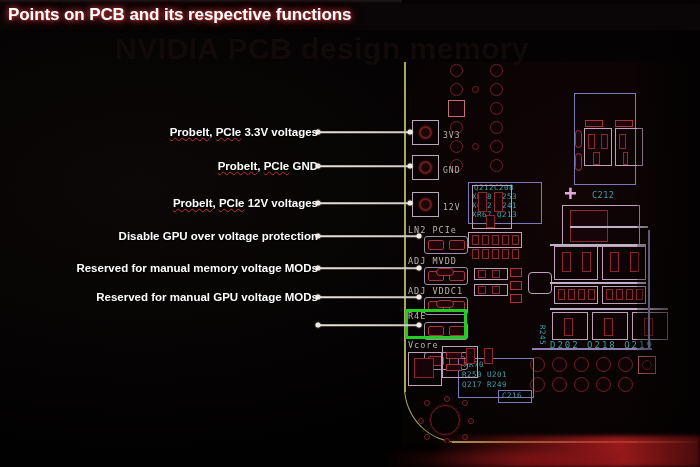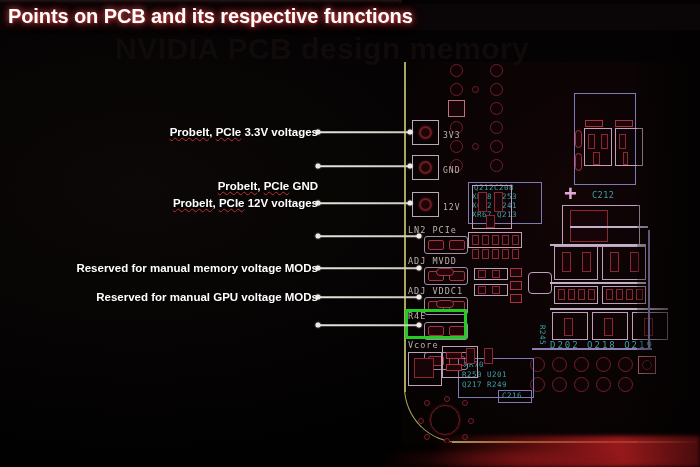--- a/index.html
+++ b/index.html
@@ -45,21 +45,21 @@
 
   
   .title-band {
     position: absolute;
     left: 0; top: 4px; width: 700px; height: 26px;
     background: linear-gradient(to bottom, #0a0506 0%, #0a0506 100%);
   }
   .page-title {
     position: absolute;
     left: 8px; top: 5px;
-    font-size: 20px;
+    font-size: 17px;
     font-weight: bold;
     letter-spacing: -0.1px;
     color: #ffffff;
     text-shadow:
       0 0 6px rgba(255,90,90,.85),
       0 0 12px rgba(190,40,45,.65),
       1px 1px 0 rgba(120,20,24,.6);
     white-space: nowrap;
   }
   .ghost-title {
@@ -446,30 +446,31 @@
   <div class="title-band"></div>
   <div class="page-title">Points on PCB and its respective functions</div>
 
   <div class="callouts">
 
     <div class="callout-label" style="top:132px; right:382px;"><span class="sp">ProbeIt</span>, <span class="sp">PCIe</span> 3.3V voltages</div>
     <div class="dot" style="left:318px; top:132px;"></div>
     <div class="leader" style="left:318px; top:132px; width:92px;"></div>
     <div class="dot" style="left:410px; top:132px;"></div>
 
-    <div class="callout-label" style="top:166px; right:382px;margin-top:20px;"><span class="sp">ProbeIt</span>, <span class="sp">PCIe</span> GND</div>
+    <div class="callout-label" style="top:166px; right:382px;"><span class="sp">ProbeIt</span>, <span class="sp">PCIe</span> GND</div>
     <div class="dot" style="left:318px; top:166px;"></div>
     <div class="leader" style="left:318px; top:166px; width:92px;"></div>
     <div class="dot" style="left:410px; top:166px;"></div>
 
     <div class="callout-label" style="top:203px; right:382px;"><span class="sp">ProbeIt</span>, <span class="sp">PCIe</span> 12V voltages</div>
     <div class="dot" style="left:318px; top:203px;"></div>
     <div class="leader" style="left:318px; top:203px; width:92px;"></div>
     <div class="dot" style="left:410px; top:203px;"></div>
 
+    <div class="callout-label" style="top:236px; right:382px;">Disable GPU over voltage protection</div>
     <div class="dot" style="left:318px; top:236px;"></div>
     <div class="leader" style="left:318px; top:236px; width:101px;"></div>
     <div class="dot" style="left:419px; top:236px;"></div>
 
     <div class="callout-label" style="top:268px; right:382px;">Reserved for manual memory voltage MODs</div>
     <div class="dot" style="left:318px; top:268px;"></div>
     <div class="leader" style="left:318px; top:268px; width:101px;"></div>
     <div class="dot" style="left:419px; top:268px;"></div>
 
     <div class="callout-label" style="top:297px; right:382px;">Reserved for manual GPU voltage MODs</div>

